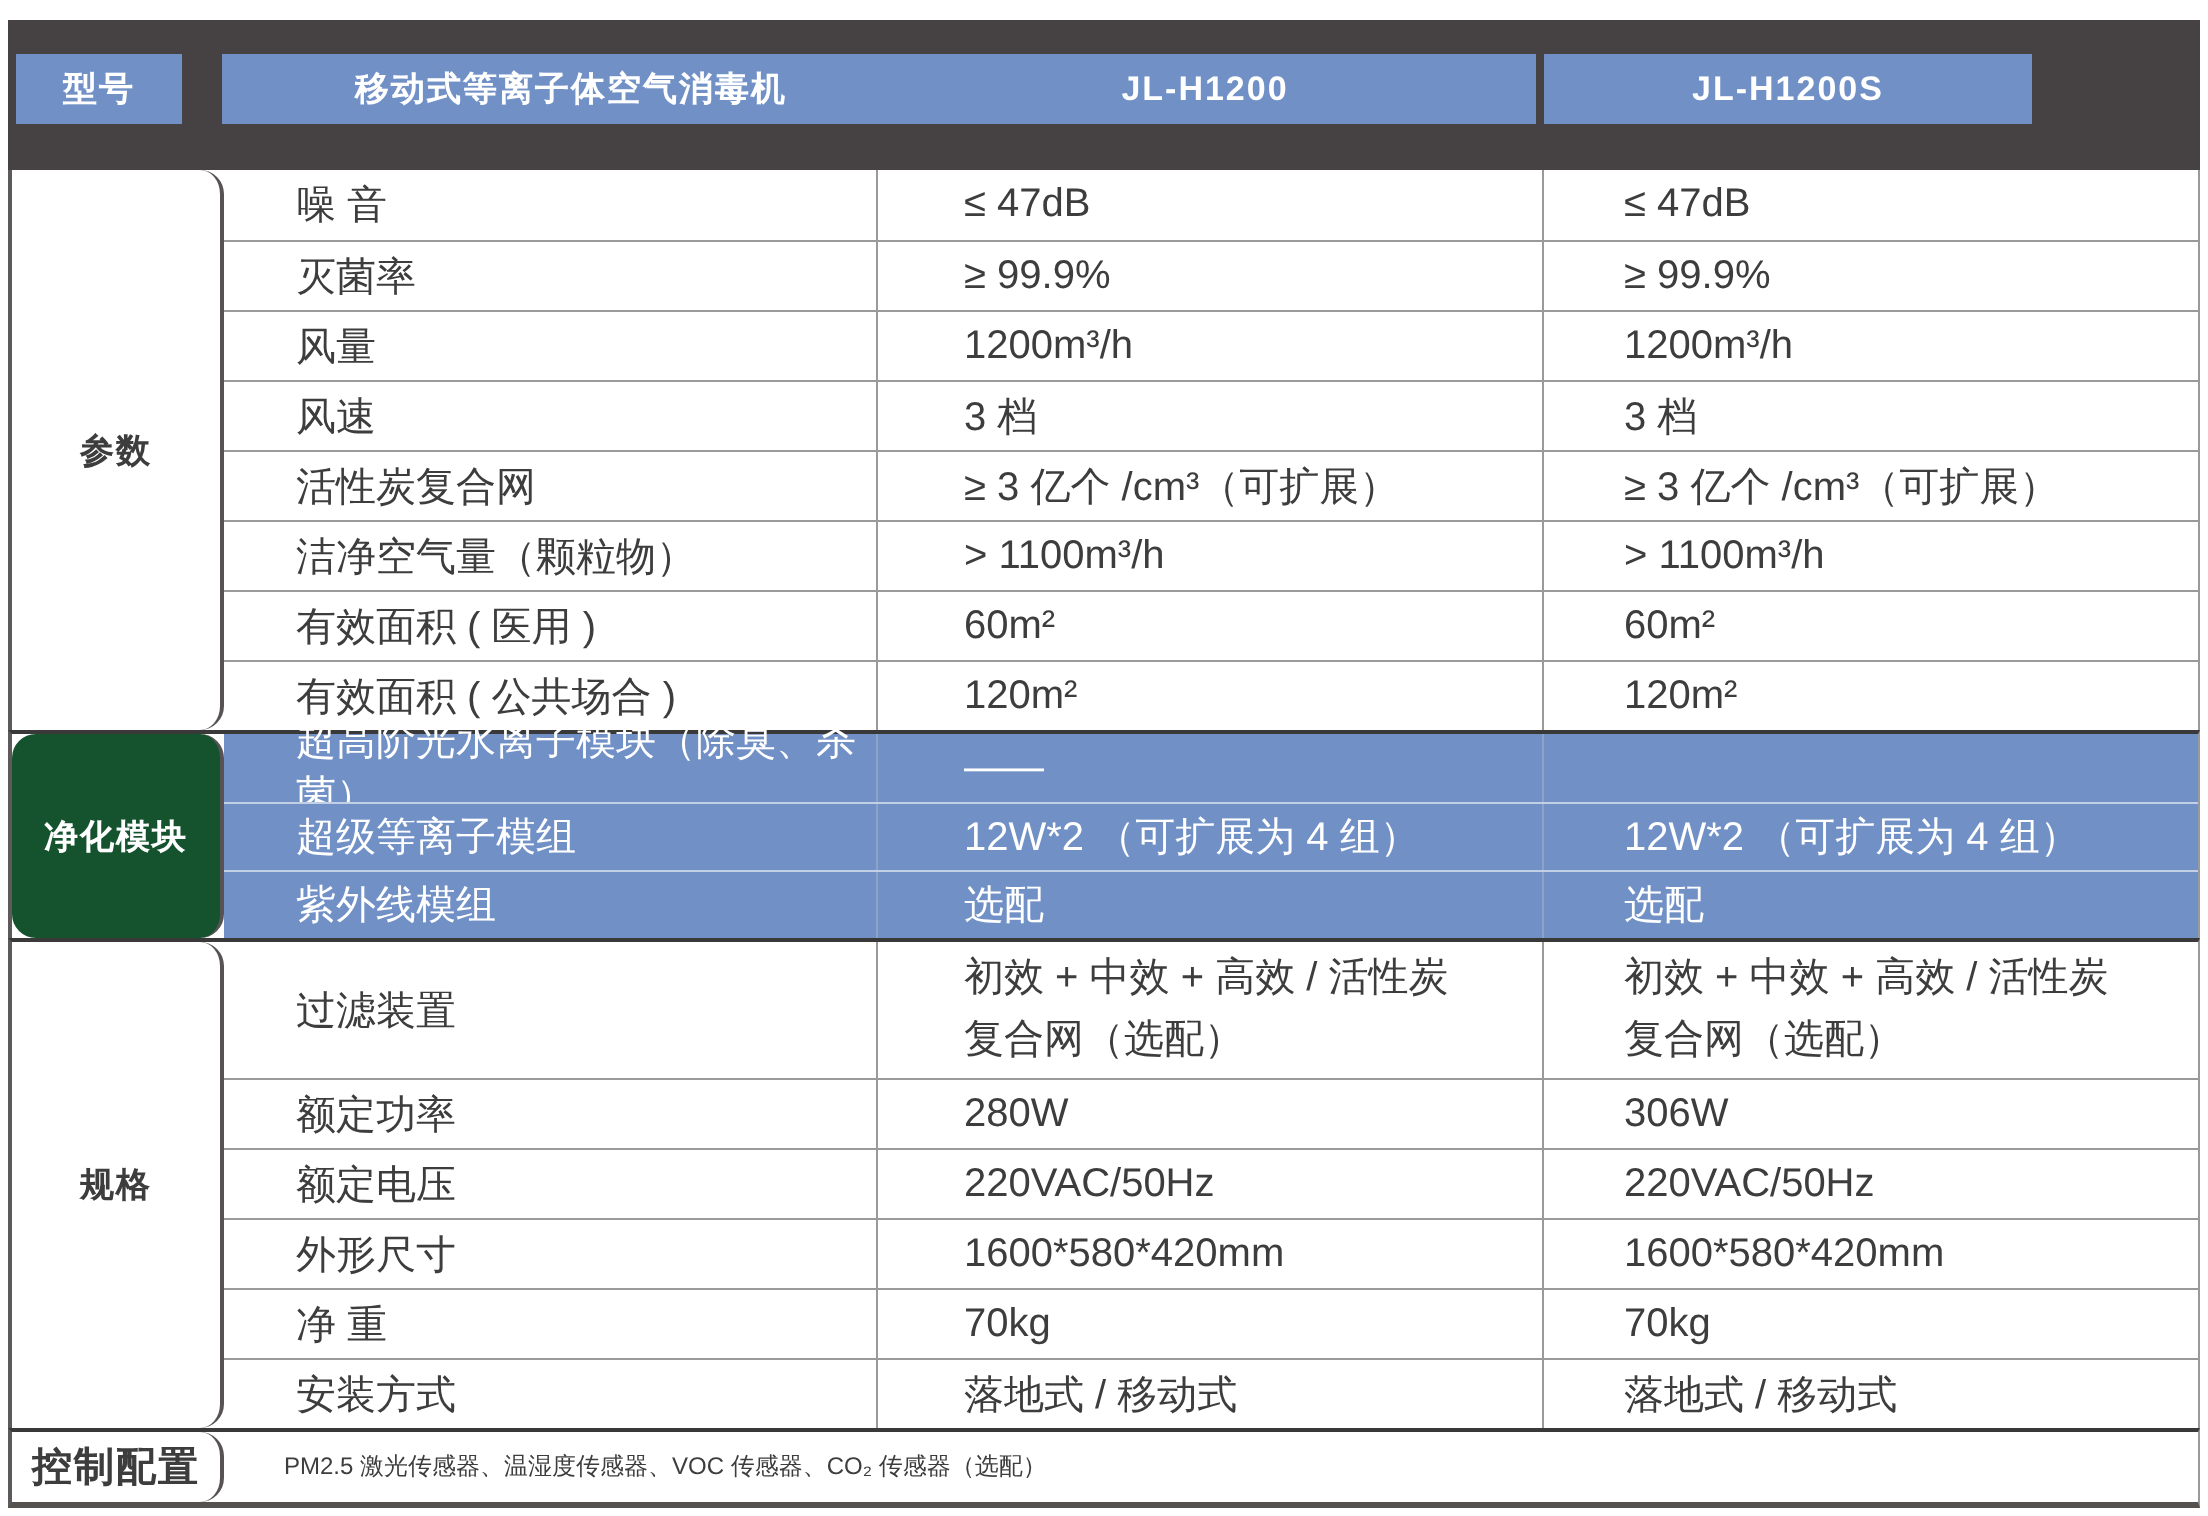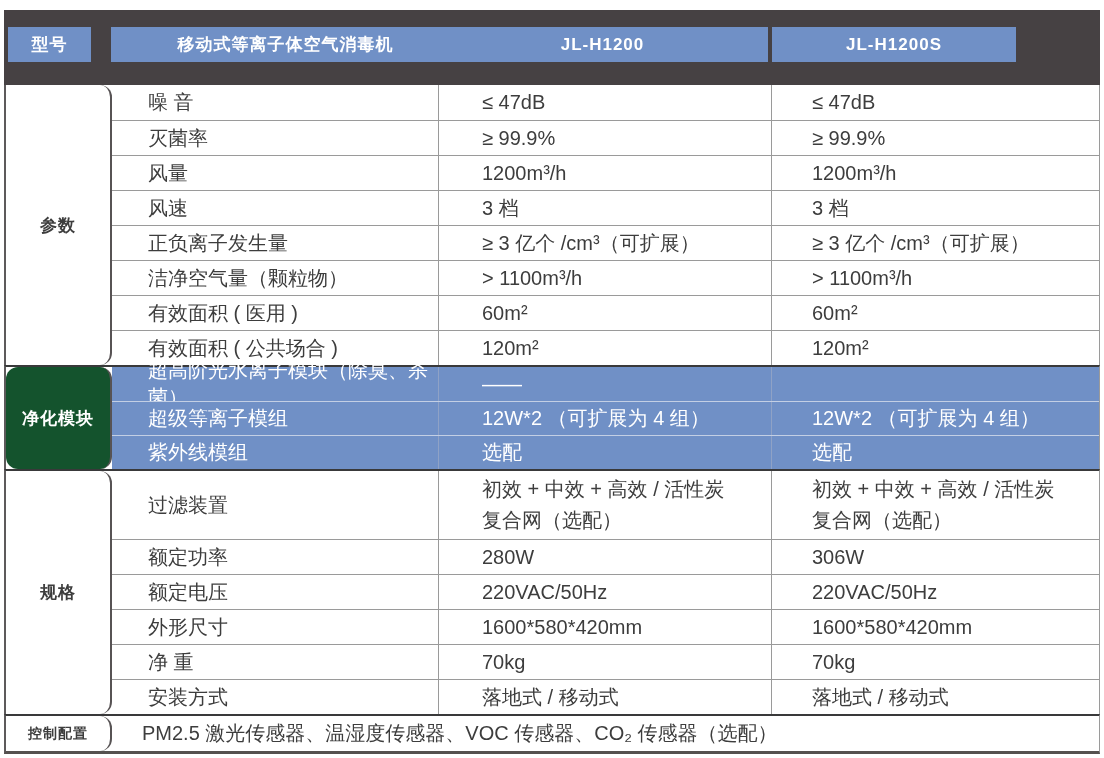--- a/index.html
+++ b/index.html
@@ -69,24 +69,24 @@
   .sec-specs { border-top:2px solid #39393a; }
   .row.tall { height:68px; }
   .row.tall .ca, .row.tall .cb { line-height:1.55; }
 
   
   .sec-ctrl {
     border-top:2px solid #39393a;
     border-bottom:3px solid #55514f;
     height:40px;
   }
-  .sec-ctrl .side { font-size:14px; }
+  .sec-ctrl .side { font-size:20px; }
   .ctrlval {
     flex:1; display:flex; align-items:center;
-    padding-left:30px; font-size:20px; color:#3d3d3d;
+    padding-left:30px; font-size:12px; color:#3d3d3d;
   }
 </style>
 </head>
 <body>
 
 <div class="page">
   <div class="tbl">
 
     <div class="hdr">
       <div class="hcell hc1">型号</div>
@@ -112,21 +112,21 @@
           <div class="cl">风量</div>
           <div class="ca">1200m³/h</div>
           <div class="cb">1200m³/h</div>
         </div>
         <div class="row">
           <div class="cl">风速</div>
           <div class="ca">3 档</div>
           <div class="cb">3 档</div>
         </div>
         <div class="row">
-          <div class="cl">正负离子发生量</div>
+          <div class="cl">活性炭复合网</div>
           <div class="ca">≥ 3 亿个 /cm³（可扩展）</div>
           <div class="cb">≥ 3 亿个 /cm³（可扩展）</div>
         </div>
         <div class="row">
           <div class="cl">洁净空气量（颗粒物）</div>
           <div class="ca">&gt; 1100m³/h</div>
           <div class="cb">&gt; 1100m³/h</div>
         </div>
         <div class="row">
           <div class="cl">有效面积 ( 医用 )</div>

